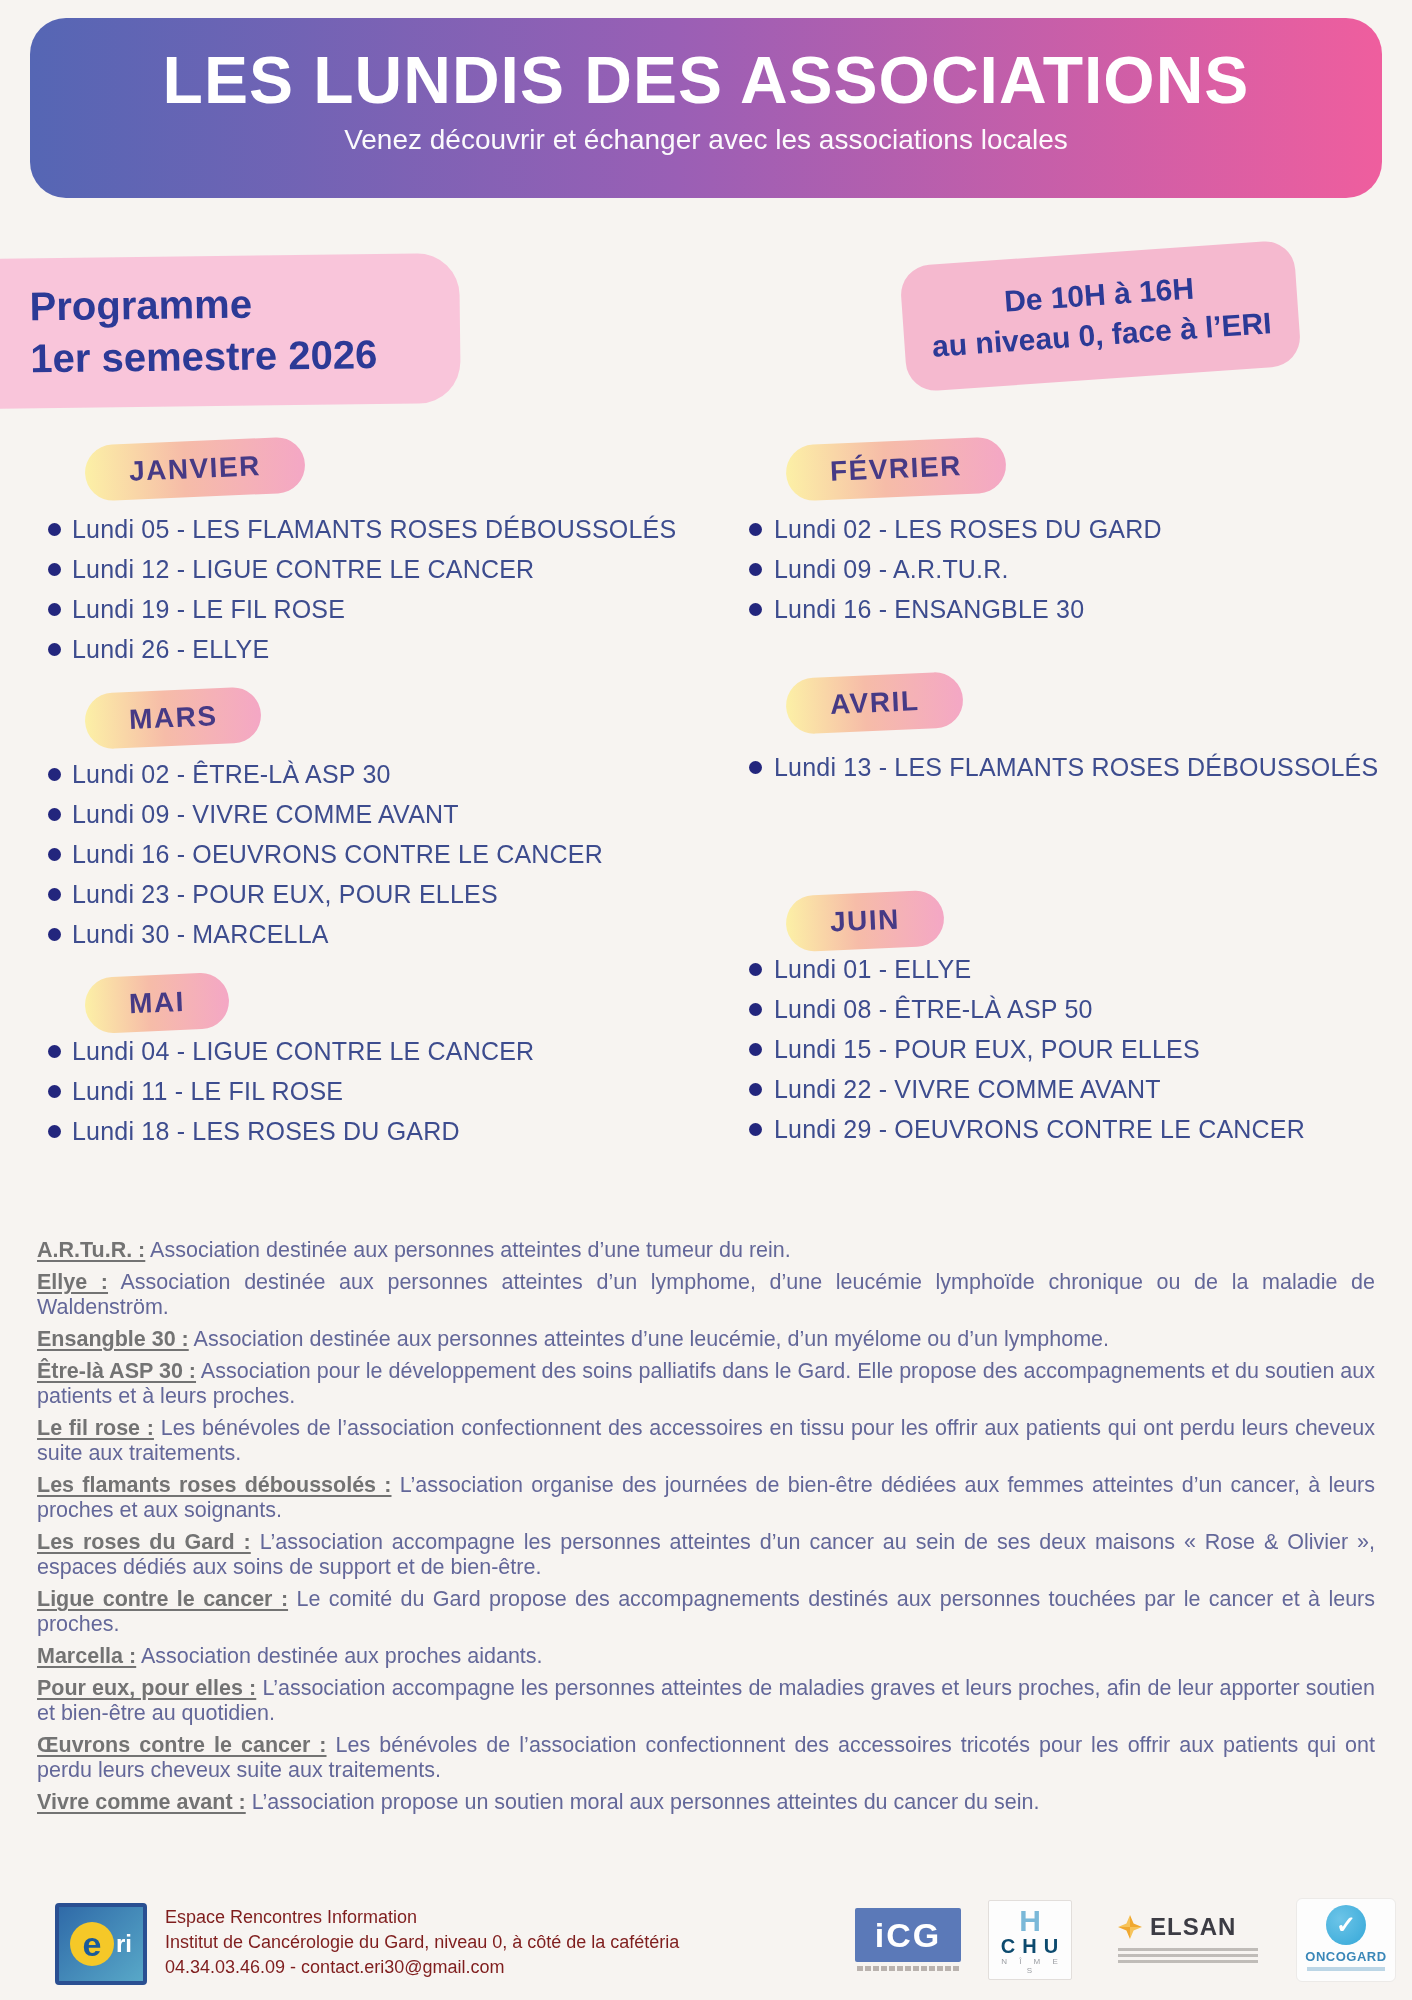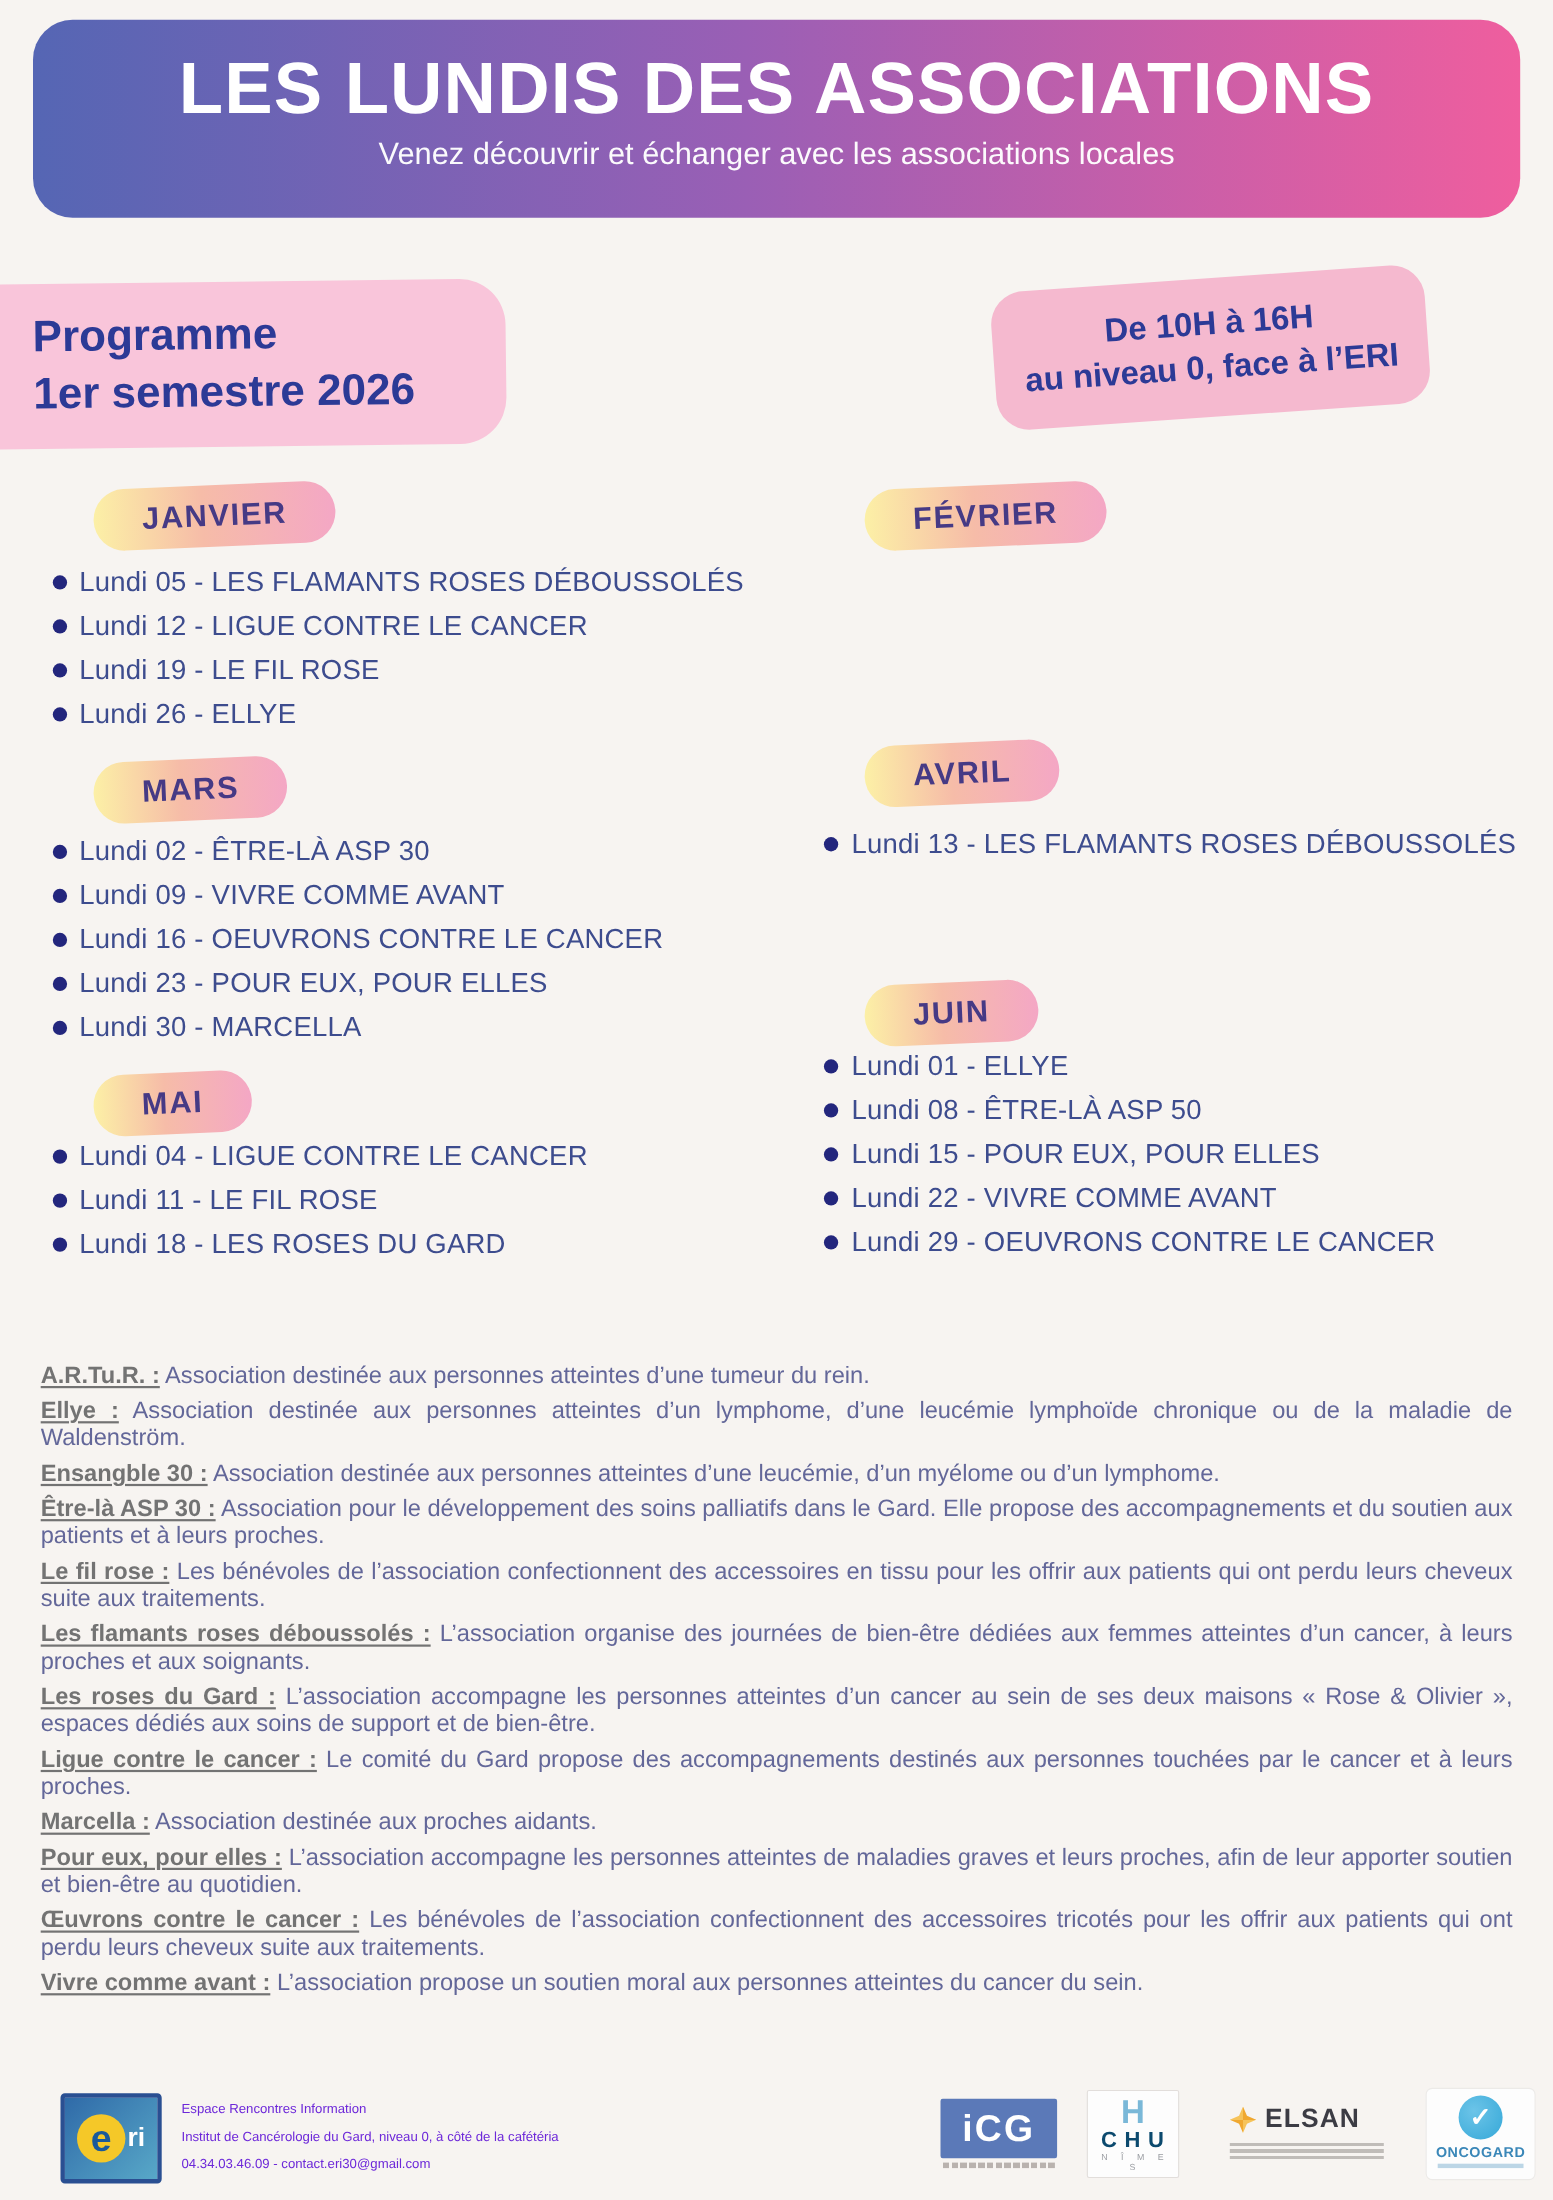--- a/index.html
+++ b/index.html
@@ -112,21 +112,21 @@
     display:flex;align-items:center;justify-content:center;
   }
   .eri-circle{
     width:44px;height:44px;border-radius:50%;background:#f5c828;
     display:flex;align-items:center;justify-content:center;
     font-size:34px;font-weight:bold;color:#1a5a9a;
   }
   .eri-rest{font-size:24px;font-weight:bold;color:#ffffff;margin-left:2px;}
   .footer-lines{
     position:absolute;left:165px;top:12px;
-    font-size:12px;line-height:25px;color:#6d28d9;
+    font-size:18px;line-height:25px;color:#7f1d1d;
   }
   .logo-card{position:absolute;background:#fdfdfd;}
   .logo-icg{
     left:855px;top:15px;width:106px;height:54px;background:#5b79b8;
     color:#ffffff;font-size:34px;font-weight:bold;
     display:flex;align-items:center;justify-content:center;letter-spacing:2px;
     border-radius:2px;
   }
   .logo-icg-caption{
     position:absolute;left:857px;top:73px;width:102px;height:5px;
@@ -196,20 +196,25 @@
     <ul class="events">
       <li>Lundi 05 - LES FLAMANTS ROSES DÉBOUSSOLÉS</li>
       <li>Lundi 12 - LIGUE CONTRE LE CANCER</li>
       <li>Lundi 19 - LE FIL ROSE</li>
       <li>Lundi 26 - ELLYE</li>
     </ul>
   </section>
 
   <section class="month col-right" id="month-fevrier">
     <div class="pill">FÉVRIER</div>
+    <ul class="events">
+      <li>Lundi 02 - LES ROSES DU GARD</li>
+      <li>Lundi 09 - A.R.TU.R.</li>
+      <li>Lundi 16 - ENSANGBLE 30</li>
+    </ul>
   </section>
 
   <section class="month col-left" id="month-mars">
     <div class="pill">MARS</div>
     <ul class="events">
       <li>Lundi 02 - ÊTRE-LÀ ASP 30</li>
       <li>Lundi 09 - VIVRE COMME AVANT</li>
       <li>Lundi 16 - OEUVRONS CONTRE LE CANCER</li>
       <li>Lundi 23 - POUR EUX, POUR ELLES</li>
       <li>Lundi 30 - MARCELLA</li>

